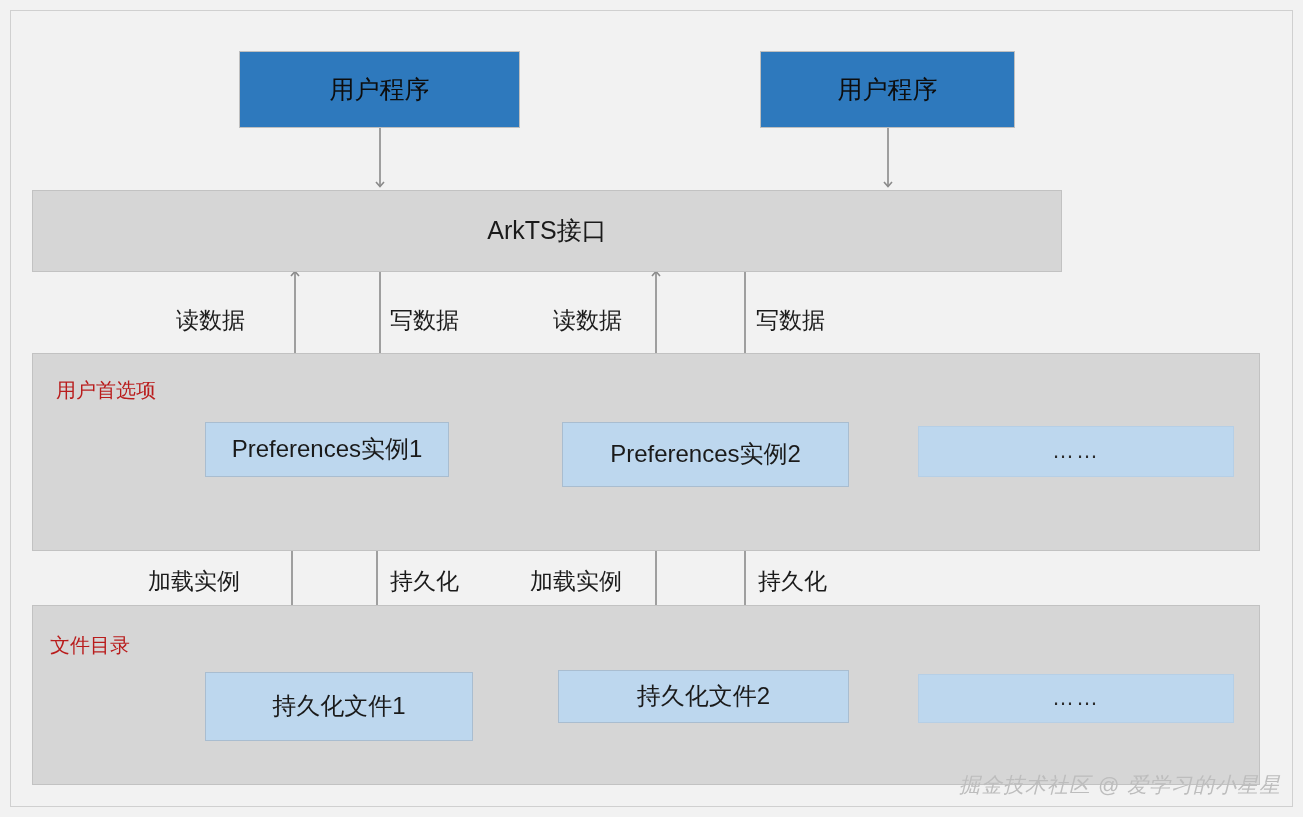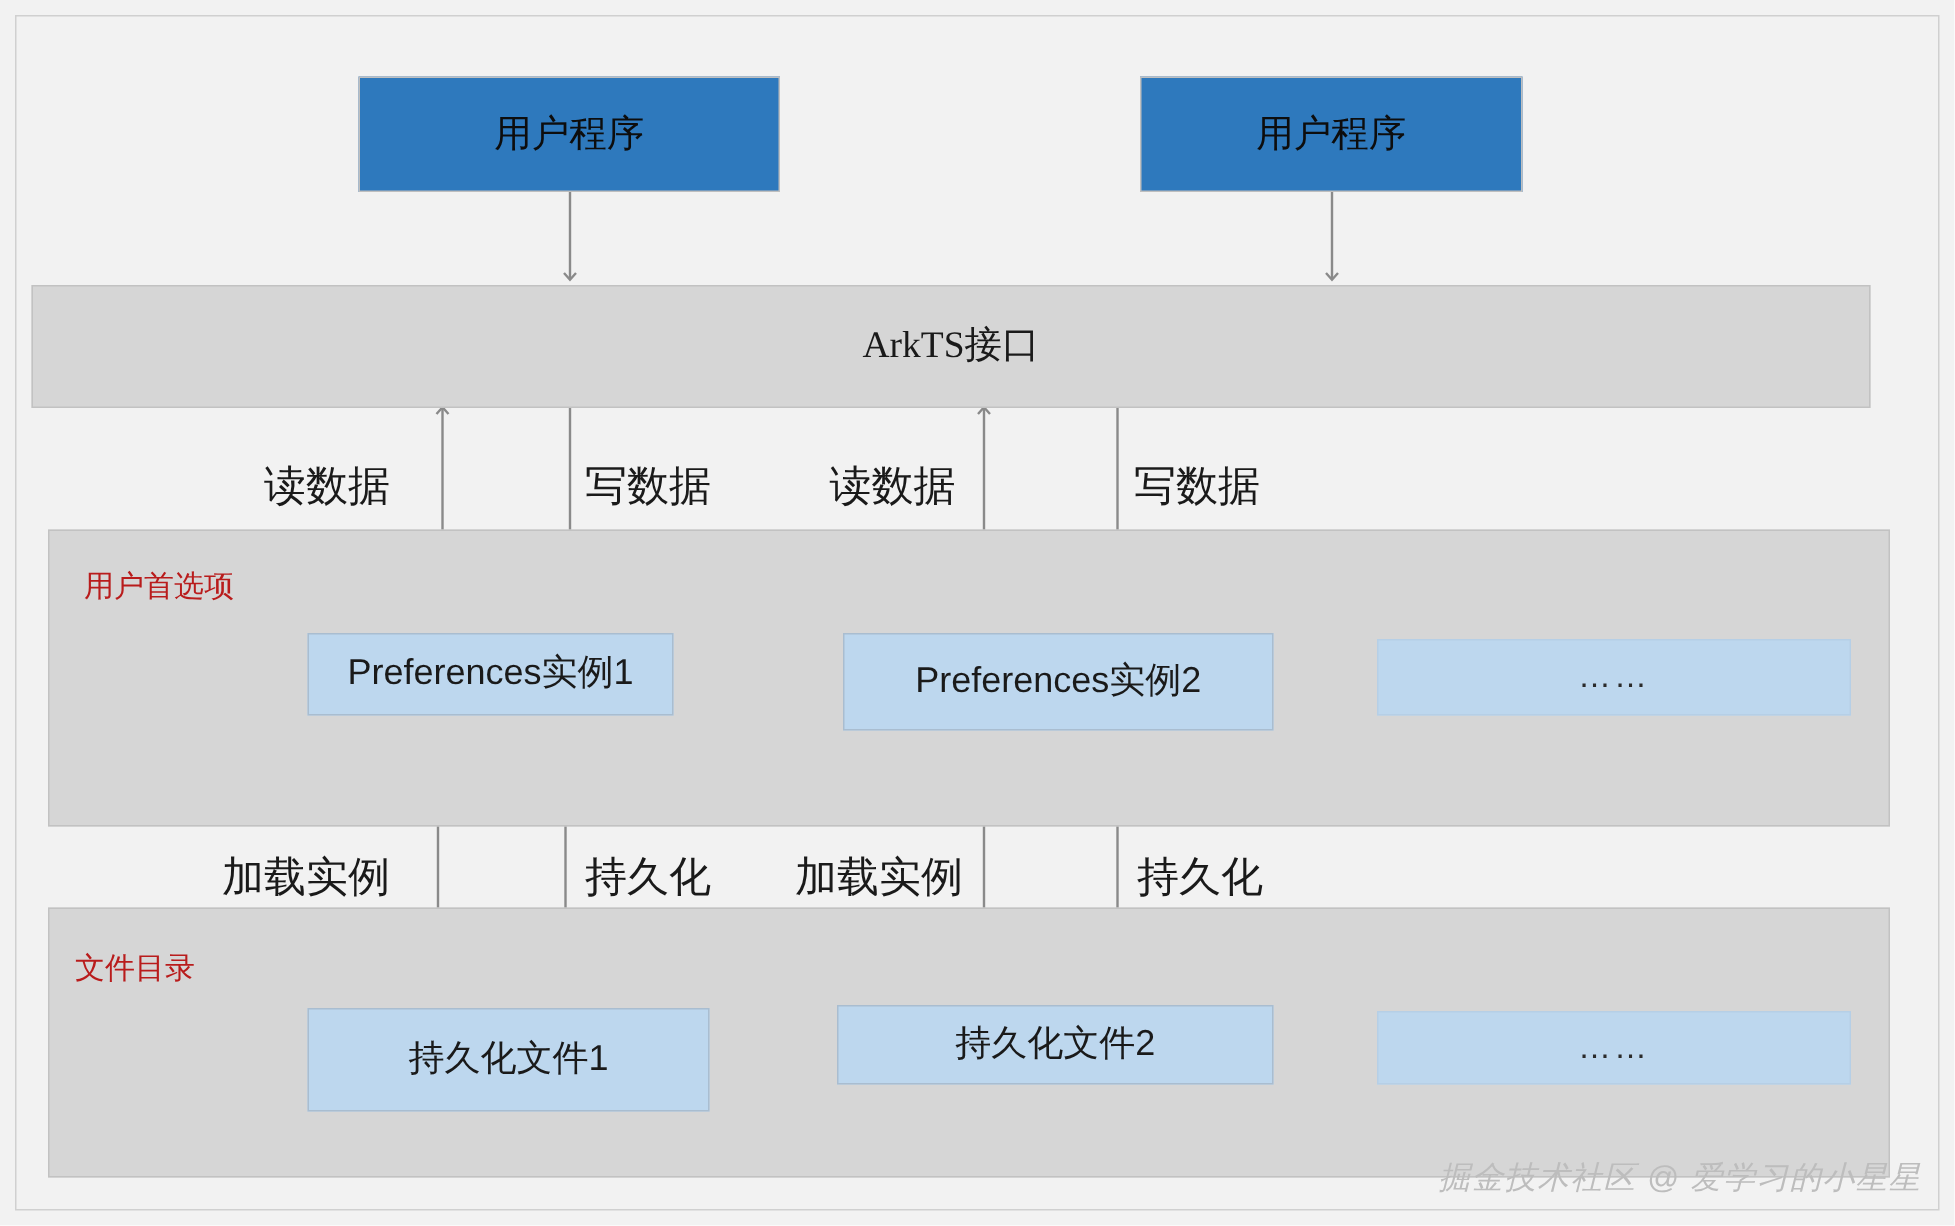--- a/index.html
+++ b/index.html
@@ -64,21 +64,21 @@
     border: 1px solid #b6cfe6;
   }
   .arkts-bar {
     background: #d6d6d6;
     border: 1px solid #c2c2c2;
     font-size: 25px;
   }
   
   .edge-label {
     position: absolute;
-    font-size: 28px;
+    font-size: 23px;
     color: #1a1a1a;
     white-space: nowrap;
   }
   
   #arrow-layer {
     position: absolute;
     left: 0;
     top: 0;
     width: 1303px;
     height: 817px;
@@ -138,21 +138,21 @@
     </g>
   </svg>
 
   <div class="box box-blue" style="left:239px; top:51px; width:281px; height:77px;">
     <span>用户程序</span>
   </div>
   <div class="box box-blue" style="left:760px; top:51px; width:255px; height:77px;">
     <span>用户程序</span>
   </div>
 
-  <div class="box arkts-bar" style="left:21px; top:190px; width:1226px; height:82px;font-family:Liberation Serif, serif;">
+  <div class="box arkts-bar" style="left:32px; top:190px; width:1030px; height:82px;">
     <span>ArkTS接口</span>
   </div>
 
   <div class="edge-label" style="left:176px; top:305px;">读数据</div>
   <div class="edge-label" style="left:390px; top:305px;">写数据</div>
   <div class="edge-label" style="left:553px; top:305px;">读数据</div>
   <div class="edge-label" style="left:756px; top:305px;">写数据</div>
 
   <div class="band" style="position:absolute; left:32px; top:353px; width:1226px; height:196px;"></div>
   <div class="band-label" style="left:56px; top:377px;">用户首选项</div>

